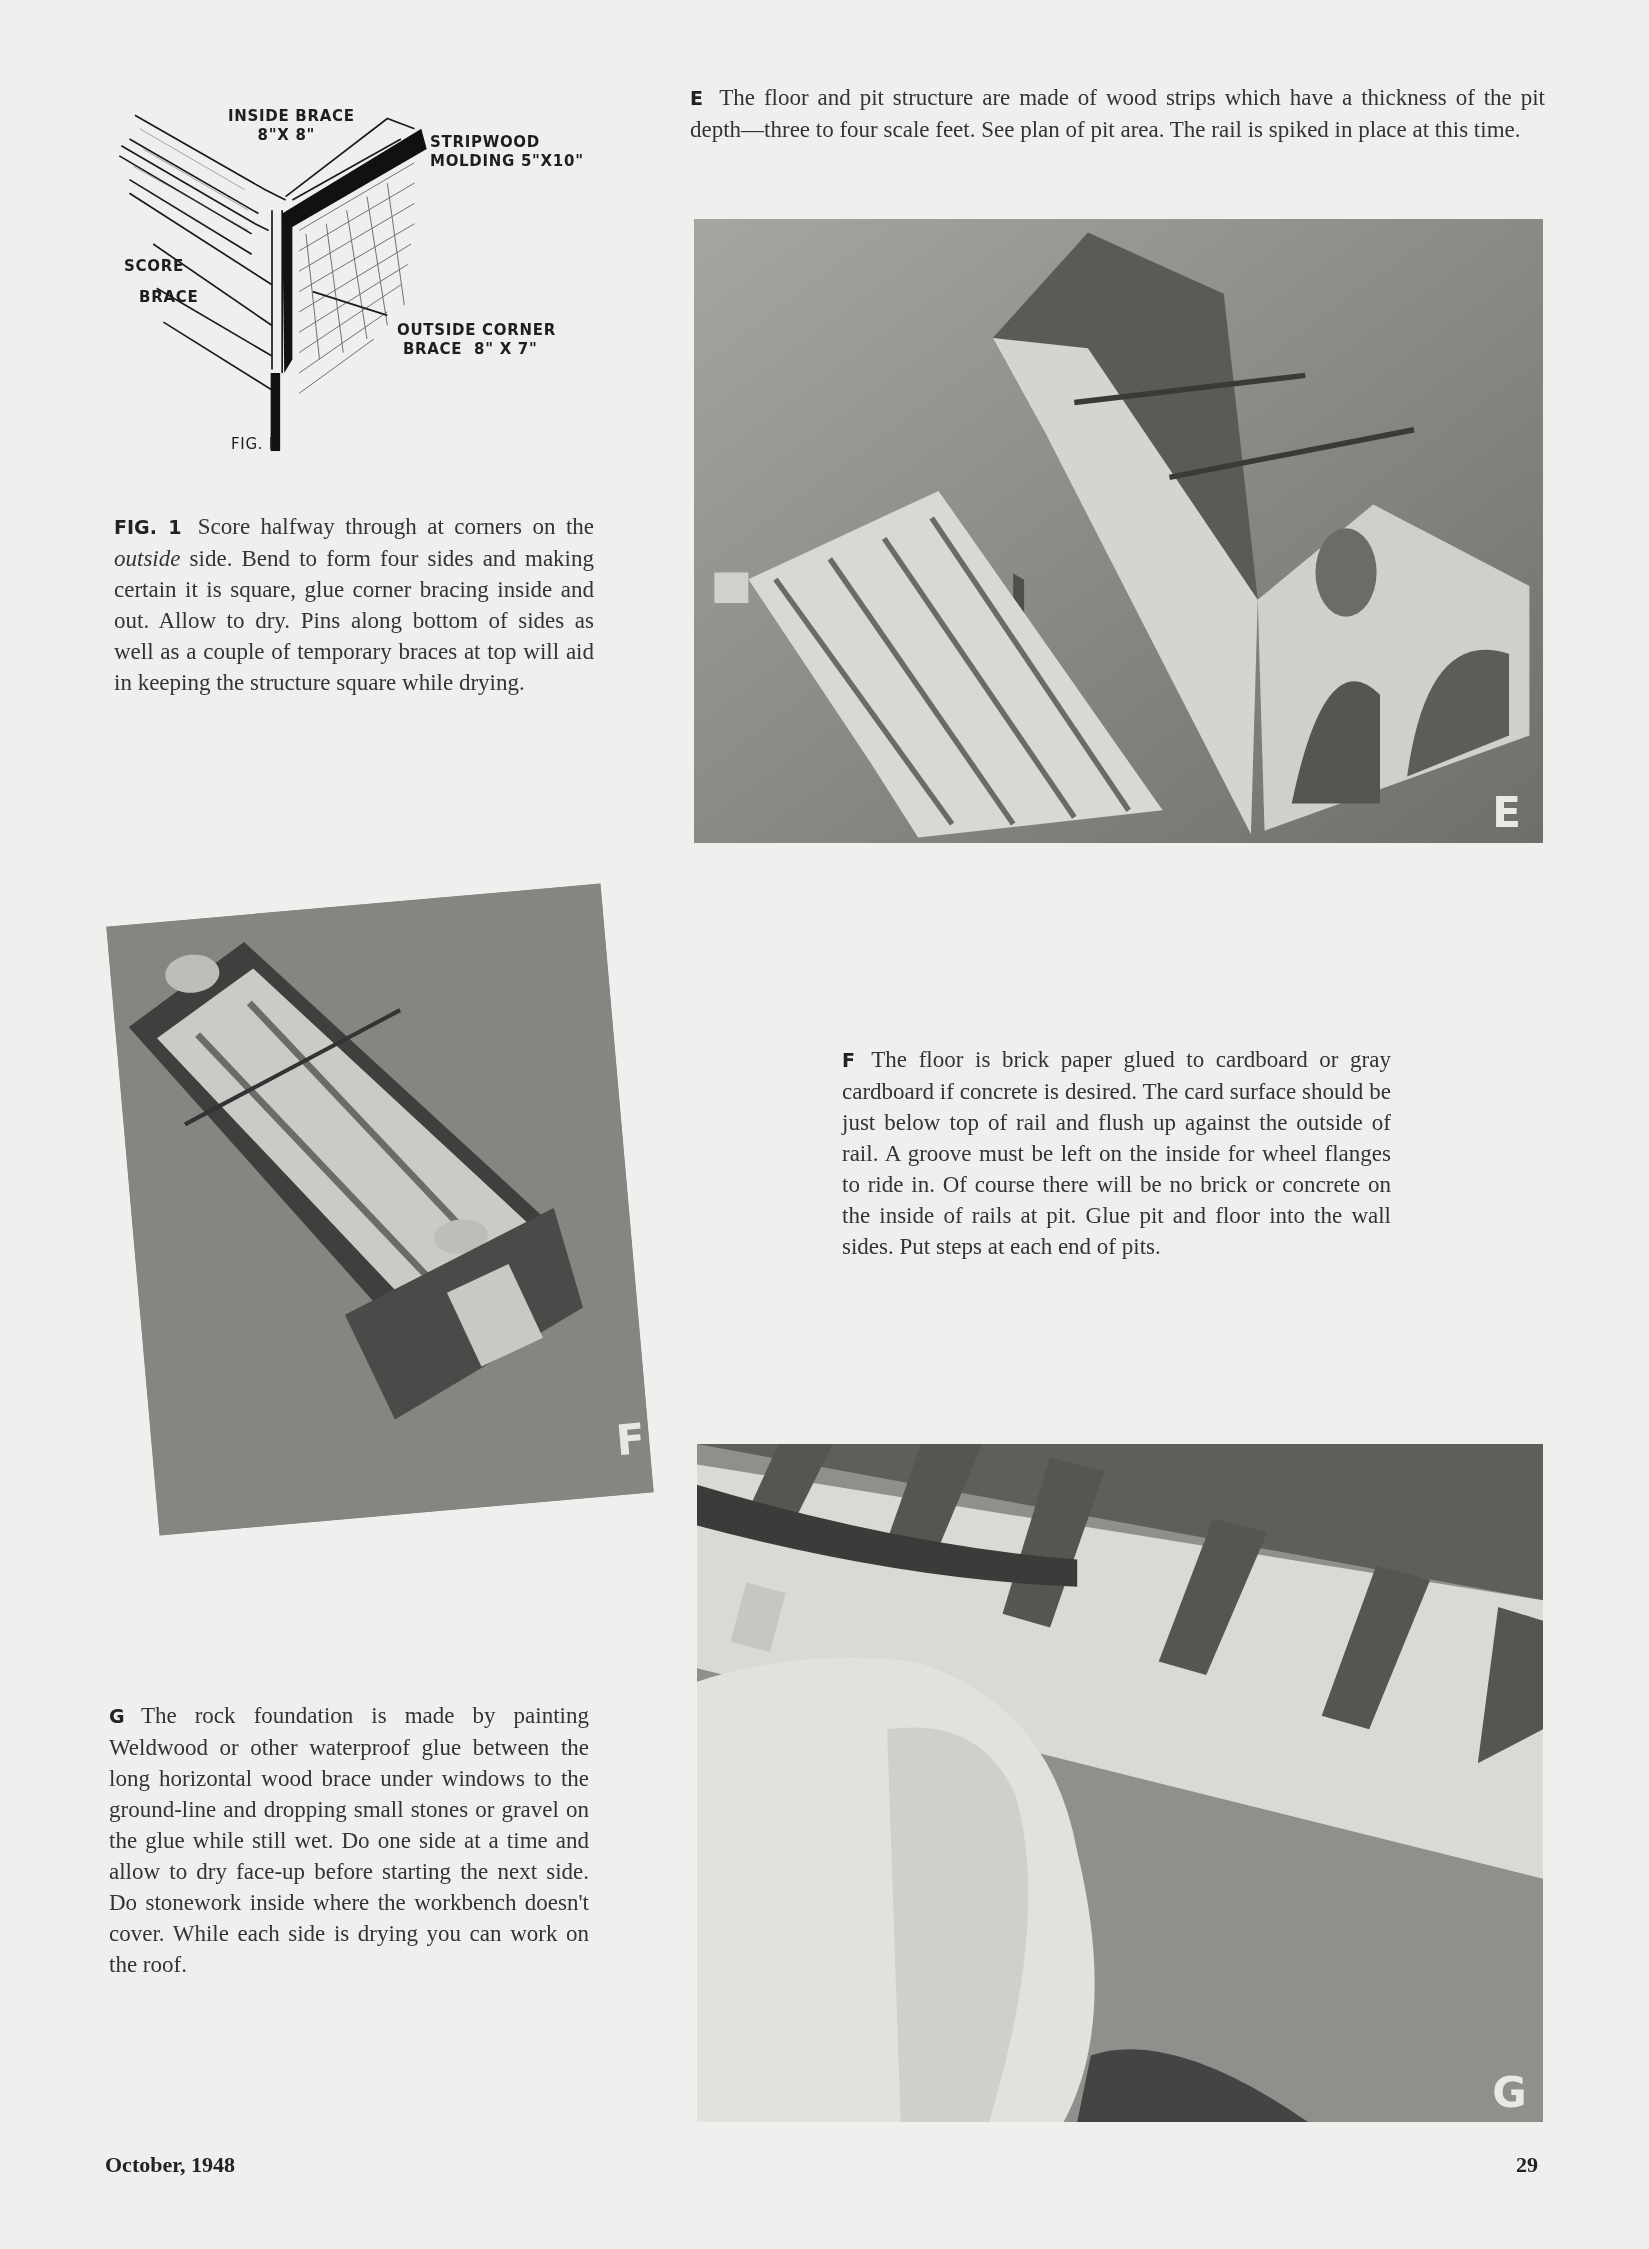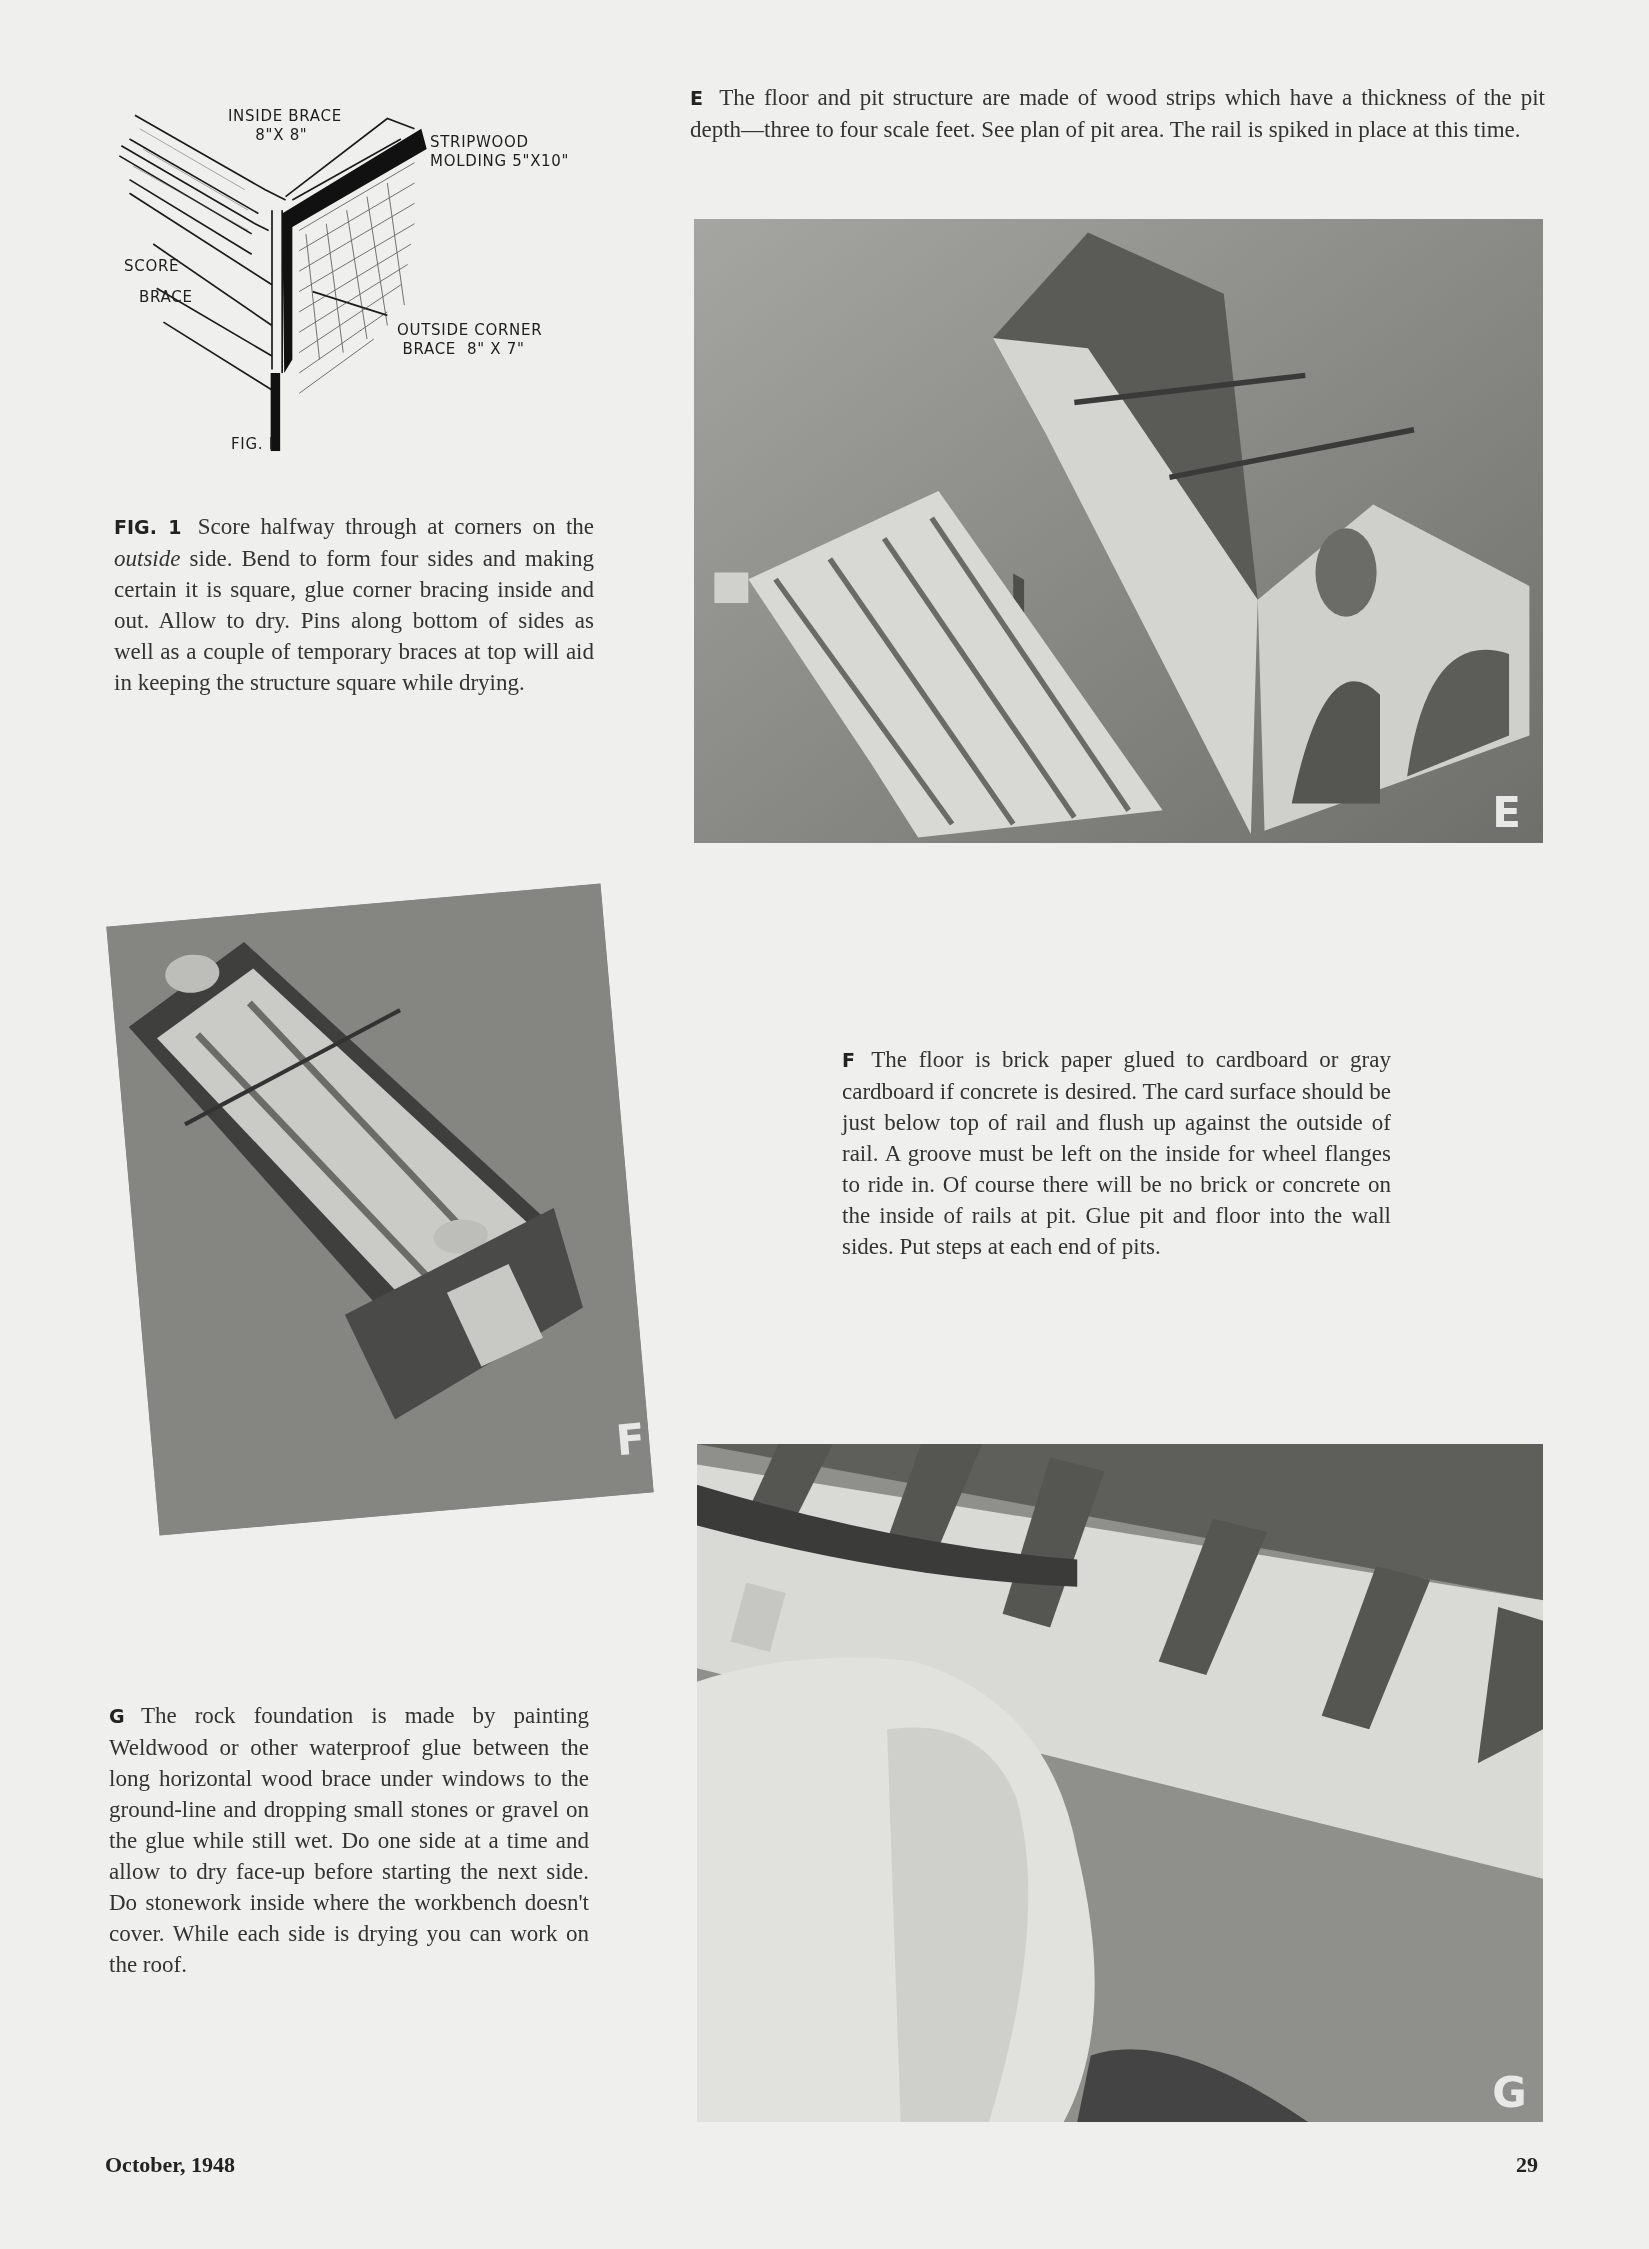--- a/index.html
+++ b/index.html
@@ -11,21 +11,21 @@
   }
   .abs { position: absolute; }
   .para {
     font-size: 23px; line-height: 31px; text-align: justify;
     text-align-last: left; color: #333;
   }
   .para .lead { font-family: "DejaVu Sans", "Liberation Sans", sans-serif; font-weight: bold; font-size: 19px; color:#222; margin-right: 16.3px; }
   .para i { font-style: italic; }
   .label {
     font-family: "DejaVu Sans", "Liberation Sans", sans-serif;
-    font-size: 15px; font-weight: normal; letter-spacing: 0.7px; color:#1e1e1e; line-height: 19px;
+    font-size: 15px; font-weight: bold; letter-spacing: 0.7px; color:#1e1e1e; line-height: 19px;
     white-space: pre;
   }
   .photo { overflow: hidden; background: #7a7a78; }
   .photo svg { display:block; width:100%; height:100%; }
   .photo-letter {
     position:absolute; font-family: "DejaVu Sans", "Liberation Sans", sans-serif; font-weight:bold;
     font-size: 42px; color:#e8e8e6; line-height:1;
   }
   .footer { font-size: 22px; font-weight: bold; color:#222; }
 </style>

